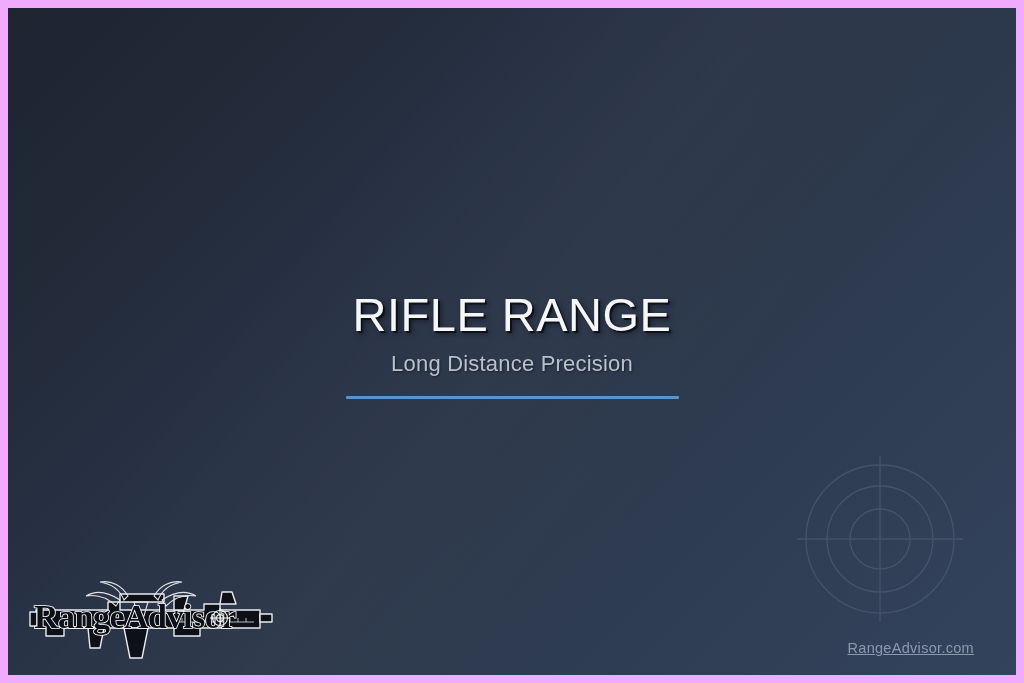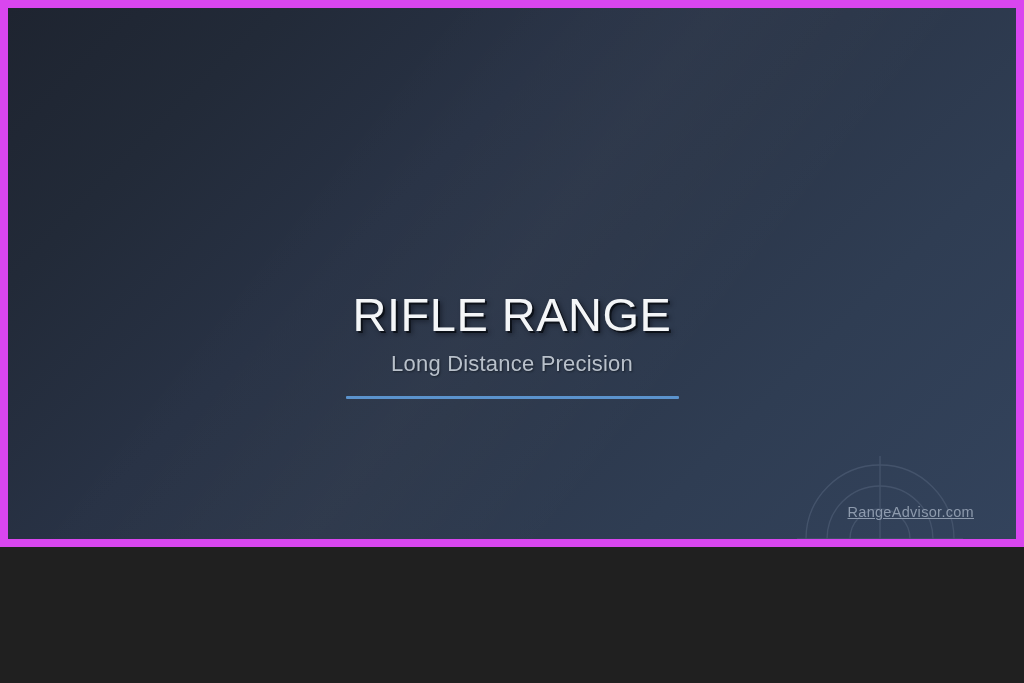--- a/index.html
+++ b/index.html
@@ -4,23 +4,23 @@
 <title>Rifle Range Slide</title>
 <style>
   html, body {
     margin: 0;
     padding: 0;
     background: #202020;
   }
   #slide {
     position: relative;
     width: 1024px;
-    height: 547px;
+    height: 683px;
     overflow: hidden;
-    background: #d946ef;
+    background: #f0abfc;
     font-family: "Liberation Sans", sans-serif;
     -webkit-font-smoothing: antialiased;
   }
   
   #panel {
     position: absolute;
     left: 8px;
     top: 8px;
     right: 8px;
     bottom: 8px;

